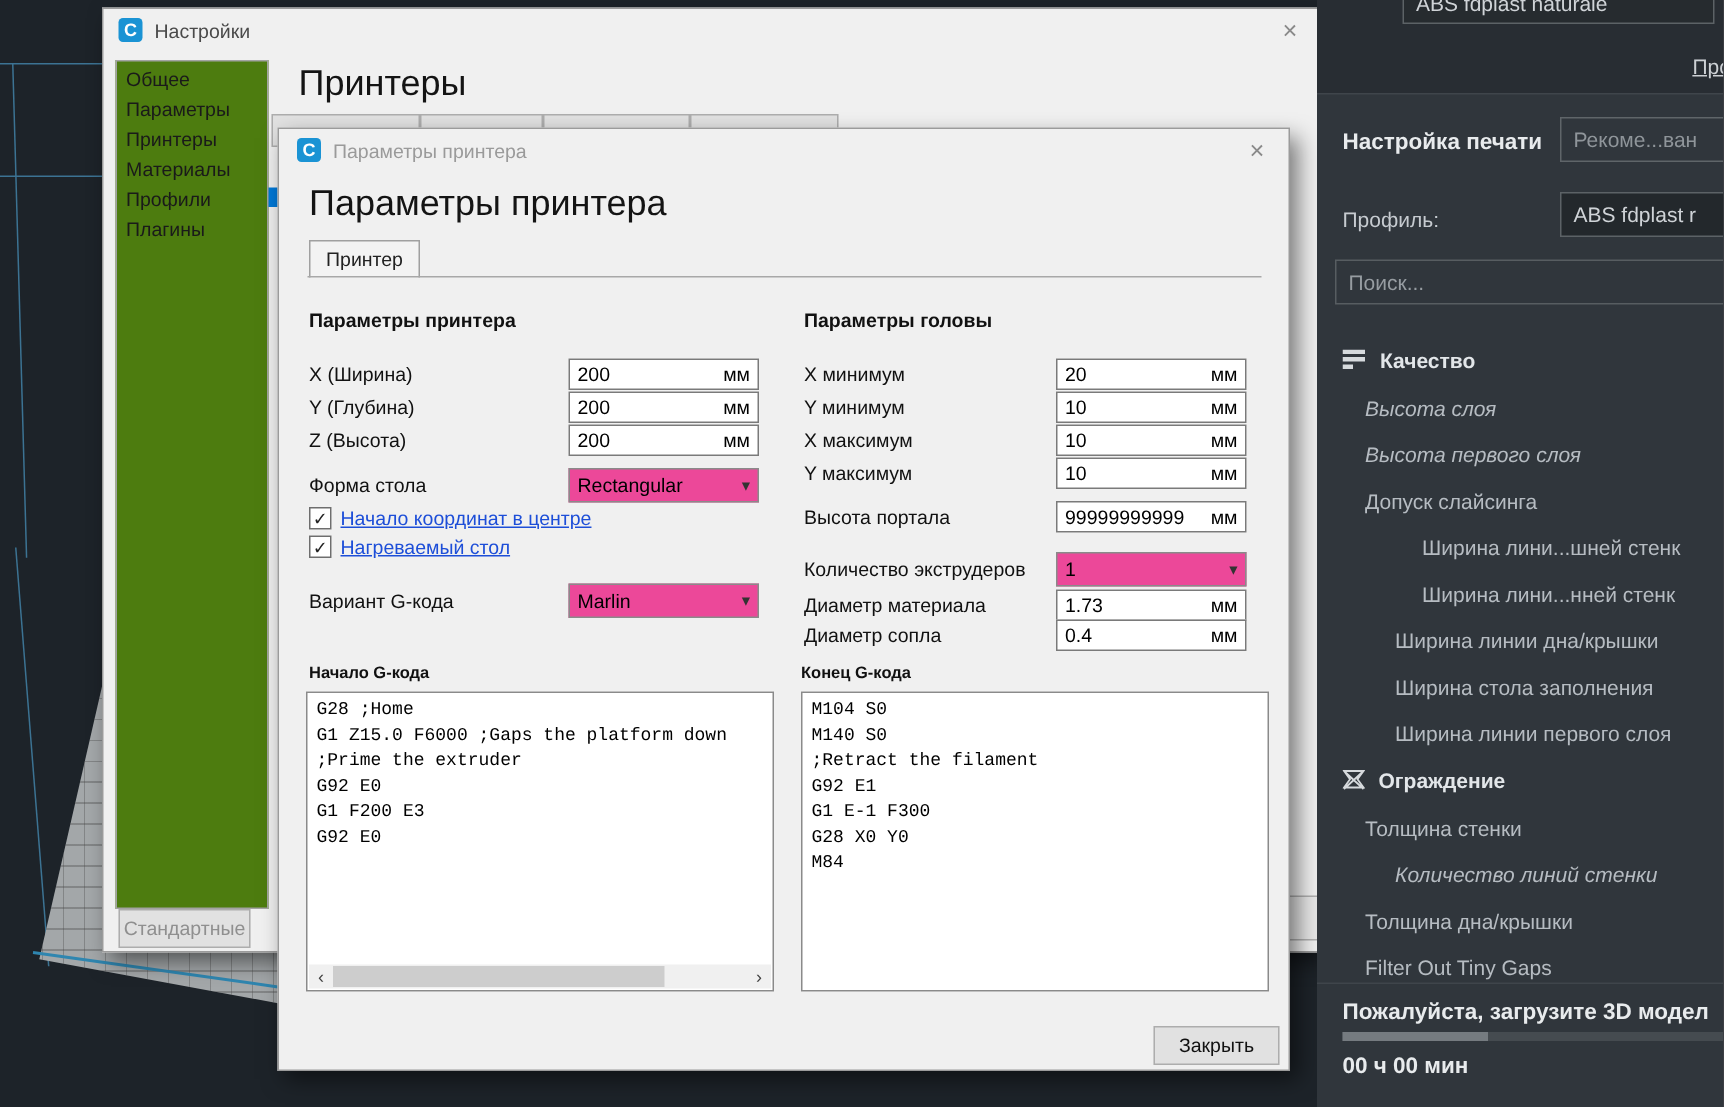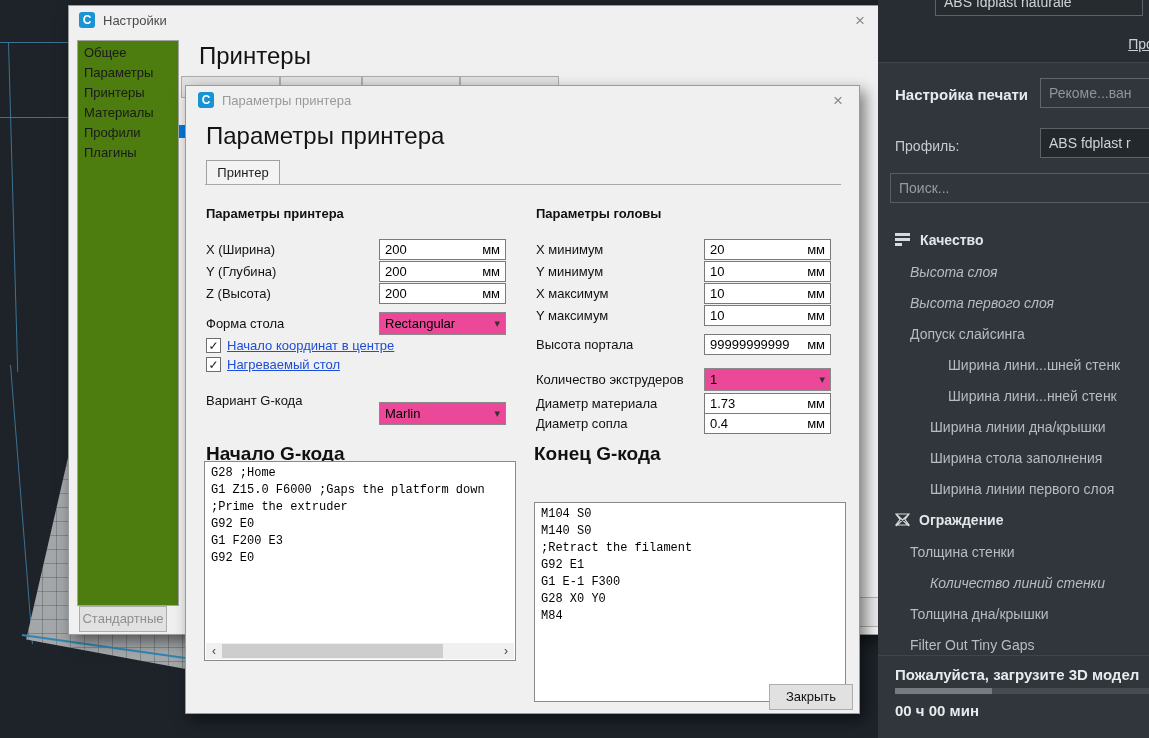--- a/index.html
+++ b/index.html
@@ -49,21 +49,21 @@
   .spin .unit{font-size:13px;color:#000;}
   .combo{position:absolute;width:115px;height:21px;background:#ec4899;border:1px solid #8a8a8a;
     display:flex;justify-content:space-between;align-items:center;padding:0 5px;}
   .combo .val{font-size:13px;color:#000;}
   .combo .arrow{font-size:11px;color:#333;}
   .cbrow{position:absolute;display:flex;align-items:center;gap:6px;}
   .cb{width:13px;height:13px;background:#fff;border:1px solid #6e6e6e;
     display:inline-flex;align-items:center;justify-content:center;}
   .cb span{font-size:12px;line-height:10px;color:#222;}
   .cb-label{font-size:13px;color:#1d4ed8;text-decoration:underline;}
-  .gcode-label{position:absolute;font-size:19px;font-weight:bold;color:#111;}
+  .gcode-label{position:absolute;font-size:11px;font-weight:bold;color:#111;}
   .gcode-box{position:absolute;width:312px;height:200px;background:#fff;border:1px solid #8a8a8a;
     box-sizing:border-box;overflow:hidden;}
   .gcode-box pre{margin:0;padding:3px 6px;font-family:"Liberation Mono","DejaVu Sans Mono",monospace;
     font-size:12px;line-height:17px;color:#000;white-space:pre;}
   .hscroll{position:absolute;left:1px;right:1px;bottom:1px;height:16px;background:#f0f0f0;
     display:flex;align-items:stretch;}
   .hscroll .sarrow{width:16px;display:flex;align-items:center;justify-content:center;
     font-size:12px;color:#404040;}
   .hscroll .track{flex:1;position:relative;}
   .hscroll .thumb{position:absolute;left:0;top:1px;bottom:1px;width:80%;background:#cdcdcd;}
@@ -174,21 +174,21 @@
       <span class="cb-label">Начало координат в центре</span>
     </div>
     <div class="cbrow" style="left:20px;top:271px;">
       <span class="cb">
           <span>✓</span>
         </span>
       <span class="cb-label">Нагреваемый стол</span>
     </div>
 
     <div class="f-label" style="left:20px;top:307px;">Вариант G-кода</div>
-    <div class="combo" style="left:193px;top:303px;margin-top:13px;">
+    <div class="combo" style="left:193px;top:303px;">
       <span class="val">Marlin</span>
         <span class="arrow">▾</span>
     </div>
 
     <div class="sec-title" style="left:350px;top:120px;">Параметры головы</div>
 
     <div class="f-label" style="left:350px;top:156px;">X минимум</div>
     <div class="spin" style="left:518px;top:153px;">
       <span class="val">20</span>
         <span class="unit">мм</span>
@@ -242,21 +242,21 @@
       <div class="hscroll">
         <div class="sarrow">‹</div>
         <div class="track">
             <div class="thumb"></div>
           </div>
         <div class="sarrow">›</div>
       </div>
     </div>
 
     <div class="gcode-label" style="left:348px;top:357px;">Конец G-кода</div>
-    <div class="gcode-box" style="left:348px;top:375px;margin-top:41px;">
+    <div class="gcode-box" style="left:348px;top:375px;">
       <pre>M104 S0
 M140 S0
 ;Retract the filament
 G92 E1
 G1 E-1 F300
 G28 X0 Y0
 M84</pre>
     </div>
 
     <div class="grey-btn" style="left:583px;top:598px;width:82px;height:24px;line-height:24px;color:#111;">Закрыть</div>

